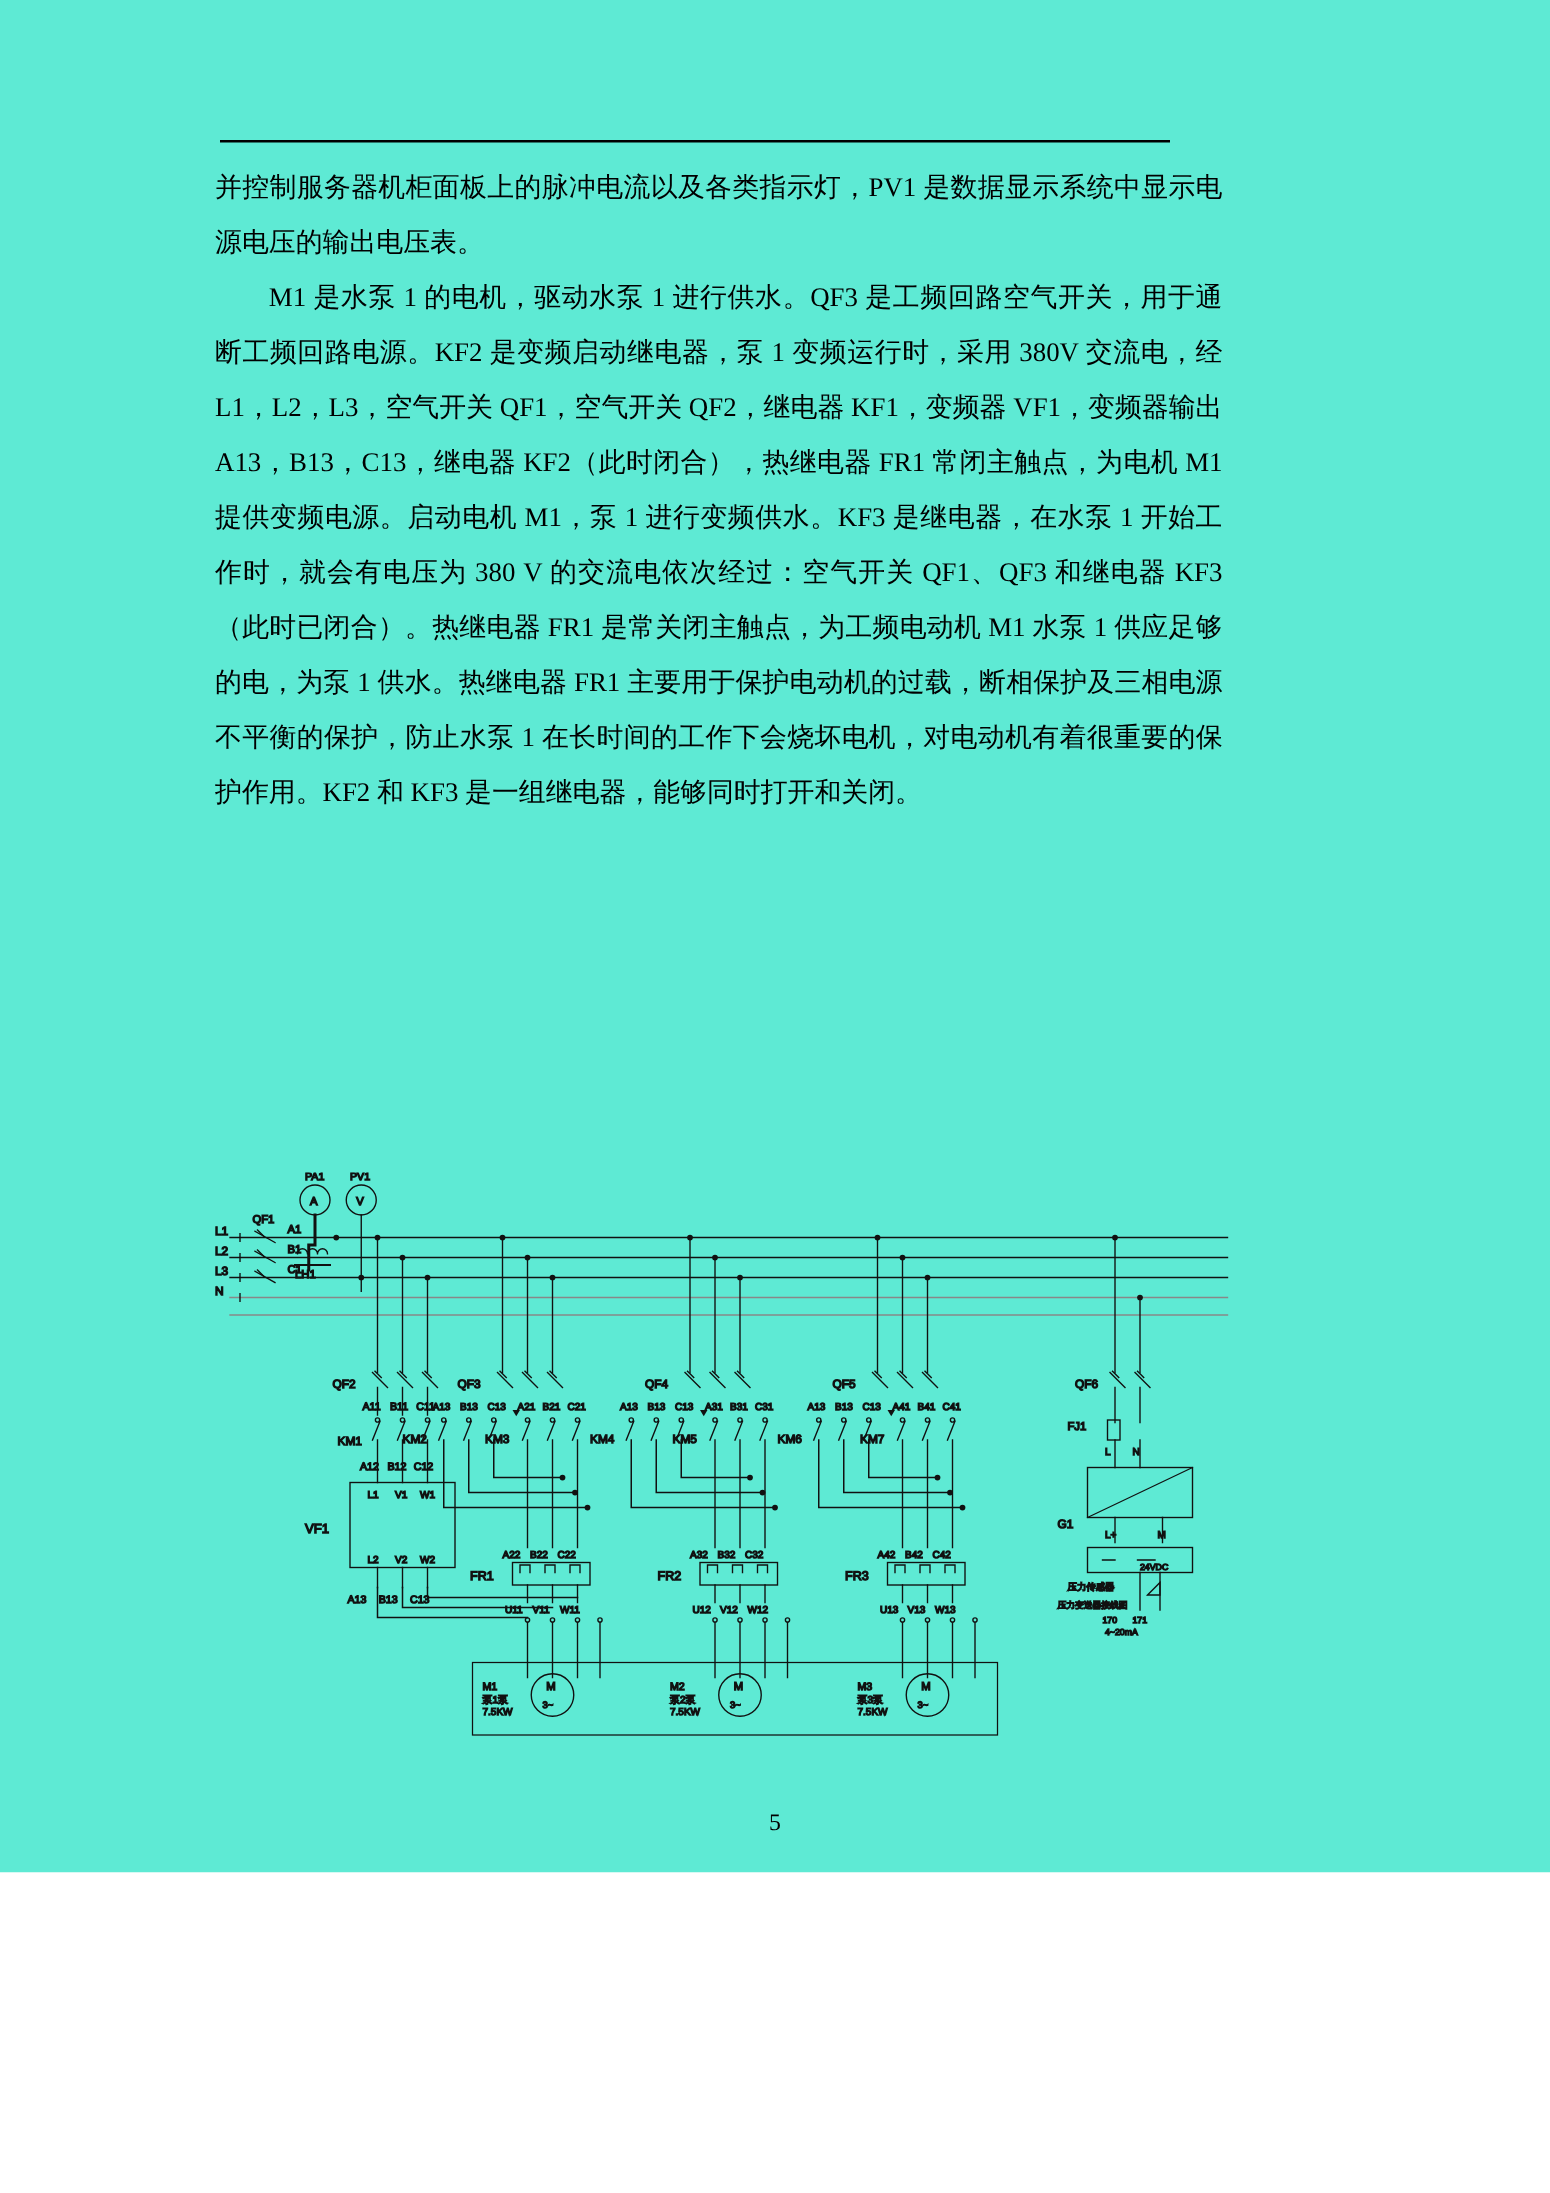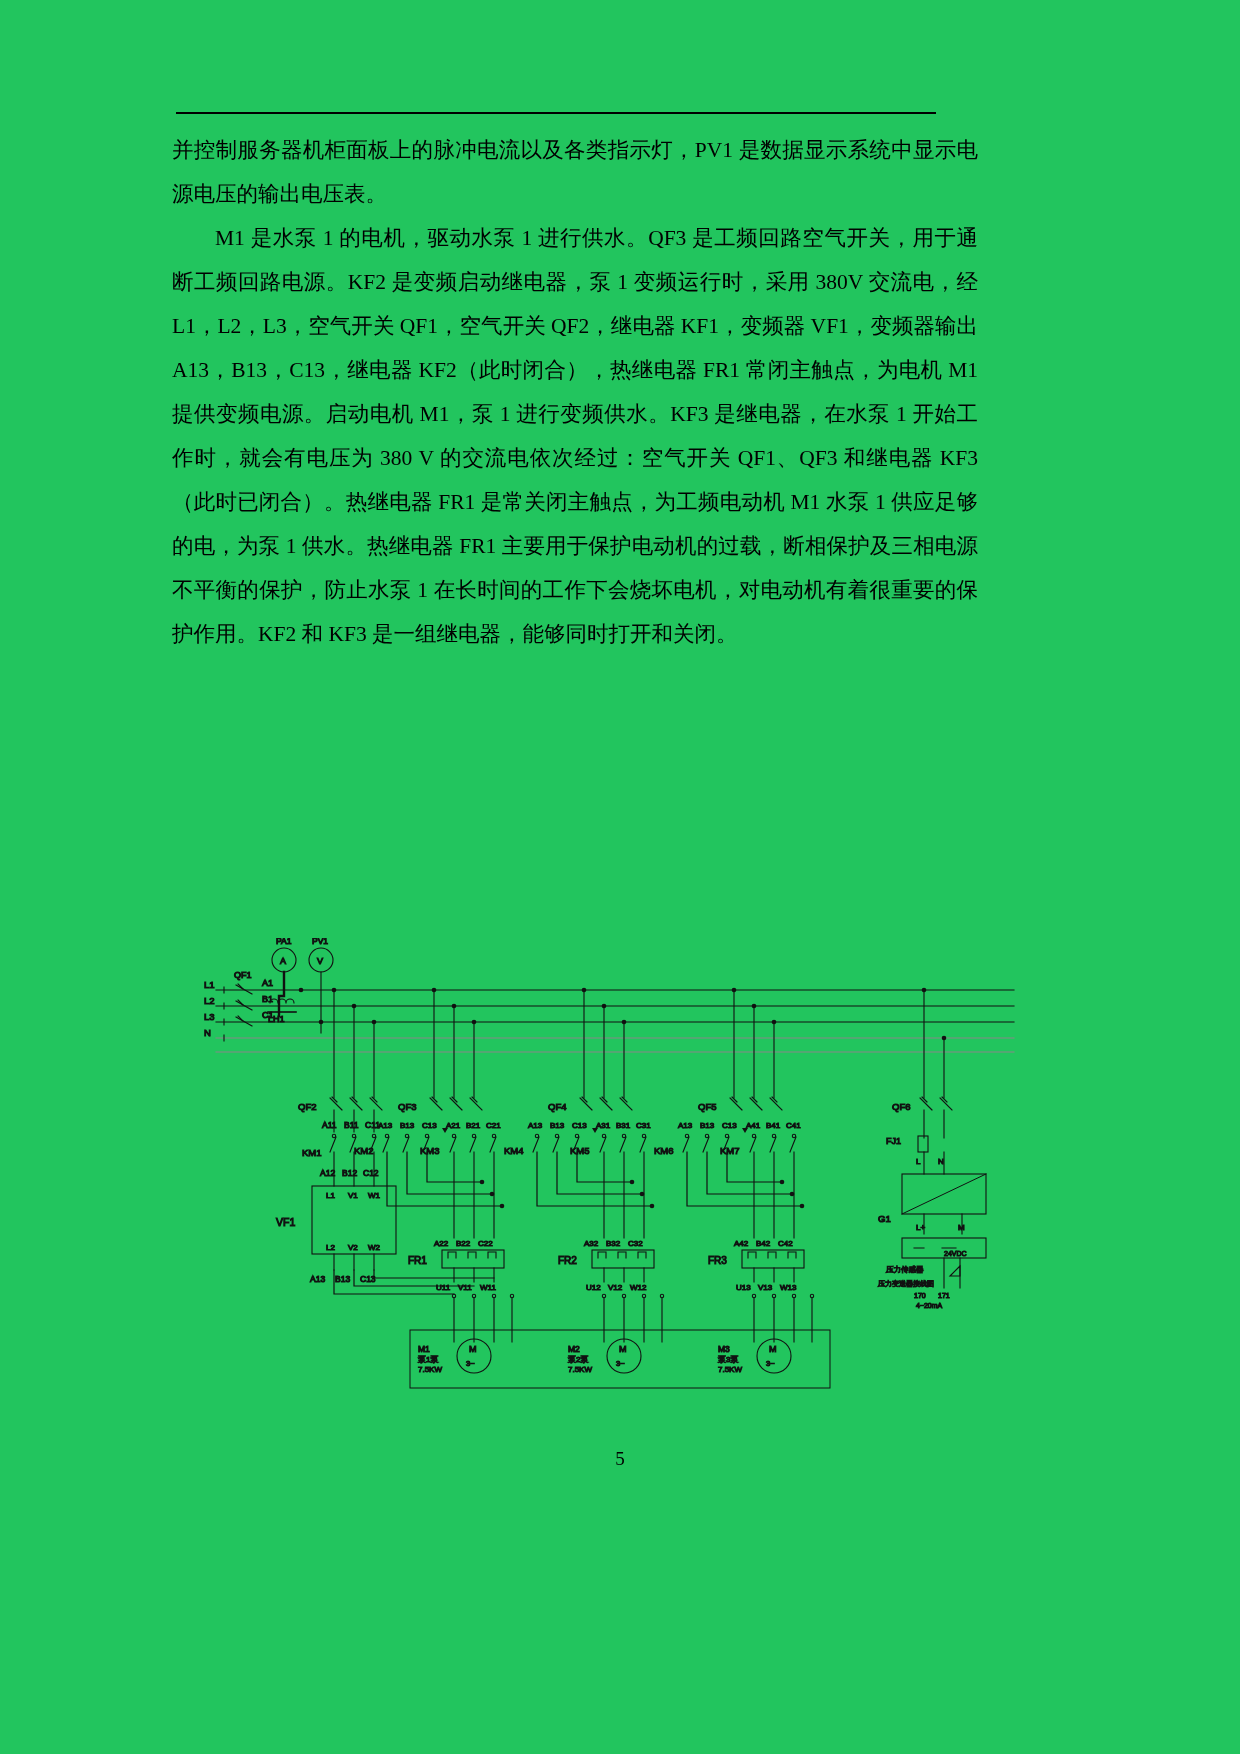--- a/index.html
+++ b/index.html
@@ -3,22 +3,22 @@
 <meta charset="utf-8">
 <style>
   html, body {
     margin: 0;
     padding: 0;
     background: #ffffff;
   }
   .page {
     position: relative;
     width: 1240px;
-    height: 1754px;
-    background: #22c55e;
+    height: 1498px;
+    background: #5eead4;
     font-family: "Liberation Serif", "DejaVu Serif", serif;
     overflow: hidden;
   }
   .header-rule {
     position: absolute;
     left: 176px;
     top: 112px;
     width: 760px;
     height: 0;
     border-top: 2.5px solid #000;
@@ -49,21 +49,20 @@
     text-align: center;
     font-size: 19px;
     color: #000;
   }
   .figure {
     position: absolute;
     left: 170px;
     top: 938px;
     width: 830px;
     height: 470px;
-    margin-left: 32px;
   }
   .figure svg {
     display: block;
   }
   text {
     font-family: "Liberation Sans", "DejaVu Sans", sans-serif;
     fill: #111;
   }
 </style>
 </head>

